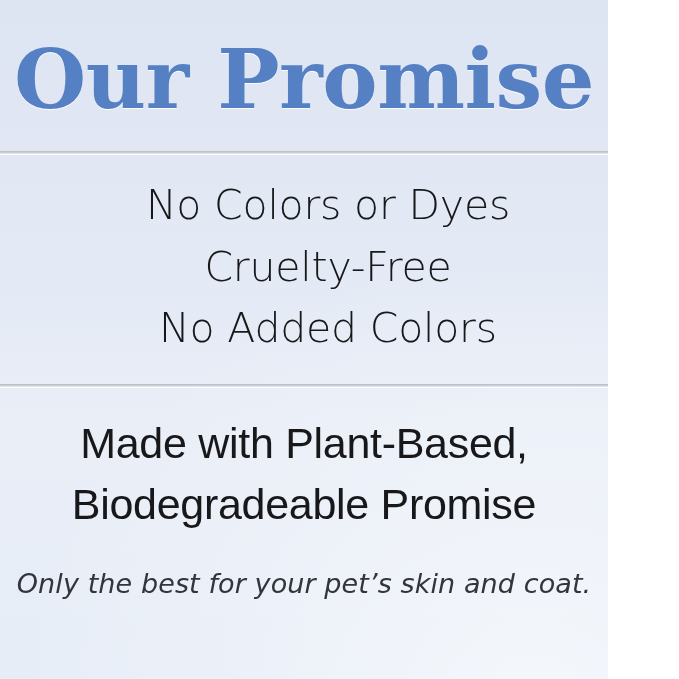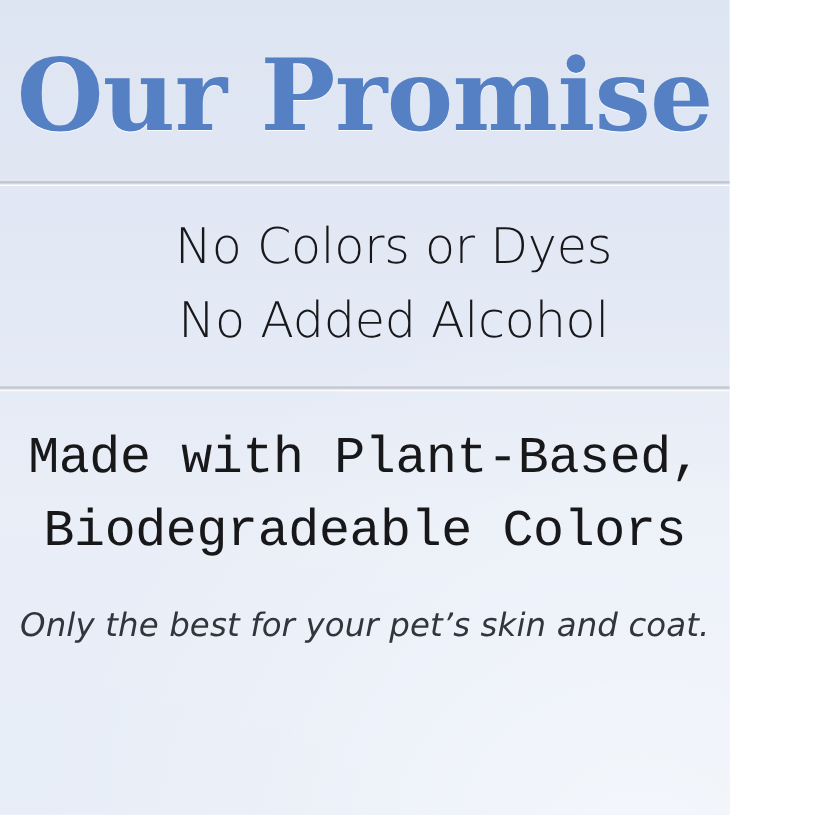--- a/index.html
+++ b/index.html
@@ -75,21 +75,21 @@
     color: #18181a;
     padding-left: 48px;
   }
 
   .tagline {
     width: 100%;
     text-align: center;
     margin-top: 26px;
   }
   .tagline .line {
-    font-family: Liberation Mono, monospace;
+    font-family: Liberation Sans, sans-serif;
     font-weight: 300;
     font-size: 43px;
     line-height: 61px;
     letter-spacing: -0.3px;
     color: #18181a;
   }
 
   .footnote {
     width: 100%;
     text-align: center;
@@ -107,25 +107,26 @@
 <body>
 
 <div id="promise-card">
 
   <h1 class="title">Our Promise</h1>
 
   <div class="divider top"></div>
 
   <ul class="promise-list">
     <li>No Colors or Dyes</li>
-    <li>No Added Alcohol</li>
+    <li>Cruelty-Free</li>
+    <li>No Added Colors</li>
   </ul>
 
   <div class="divider mid"></div>
 
   <div class="tagline">
     <div class="line">Made with Plant-Based,</div>
-    <div class="line">Biodegradeable Colors</div>
+    <div class="line">Biodegradeable Promise</div>
   </div>
 
   <div class="footnote">Only the best for your pet’s skin and coat.</div>
 
 </div>
 
 </body></html>

